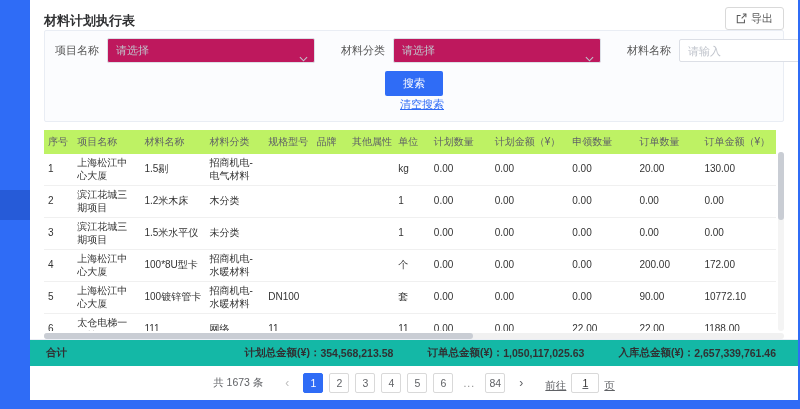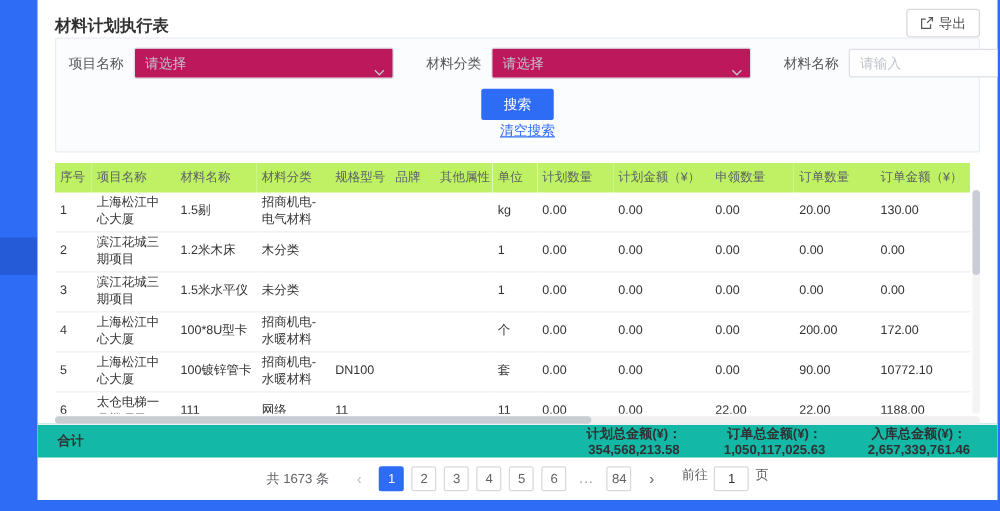--- a/index.html
+++ b/index.html
@@ -45,35 +45,35 @@
     line-height:1.25;overflow:hidden;word-break:break-all;}
   .v-scroll{position:absolute;right:0;top:22px;bottom:0;width:6px;background:#f4f4f4;border-radius:3px;}
   .v-thumb{position:absolute;top:0;left:0;width:6px;height:38%;background:#c9cdd4;border-radius:3px;}
   .h-scroll{flex:0 0 6px;height:6px;margin:2px 14px 0;background:#f1f1f1;border-radius:3px;position:relative;}
   .h-thumb{position:absolute;left:0;top:0;height:6px;width:58%;background:#c9cdd4;border-radius:3px;}
   
   .summary{flex:0 0 26px;display:flex;align-items:center;padding:0 16px;border-top:1px solid #ebeef5;
     background:#14b8a6;font-size:10.5px;}
   .sum-label{font-weight:bold;color:#303133;}
   .totals{margin-left:auto;display:flex;gap:34px;margin-right:6px;}
-  .tot-group{display:flex;align-items:center;white-space:nowrap;flex-direction:column;}
+  .tot-group{display:flex;align-items:center;white-space:nowrap;}
   .tot-name{color:#303133;font-weight:bold;}
   .tot-val{color:#303133;font-weight:bold;}
   
   .pager{flex:0 0 34px;display:flex;align-items:center;justify-content:center;gap:6px;
     font-size:10.5px;color:#606266;}
   .pg-total{margin-right:8px;}
   .pg-btn{min-width:20px;height:20px;line-height:18px;text-align:center;border:1px solid #d9d9d9;
     border-radius:2px;background:#fff;color:#606266;font-size:10.5px;cursor:pointer;padding:0 3px;
     box-sizing:border-box;font-family:inherit;}
   .pg-btn.active{background:#2f6cf6;border-color:#2f6cf6;color:#fff;}
   .pg-btn.nav{border:none;background:transparent;font-size:12px;color:#bfbfbf;}
   .pg-btn.nav.next{color:#606266;}
   .pg-btn.ellipsis{border:none;background:transparent;color:#8c8c8c;letter-spacing:1px;}
-  .goto{display:flex;align-items:flex-start;gap:5px;margin-left:8px;}
+  .goto{display:flex;align-items:flex-end;gap:5px;margin-left:8px;text-decoration:underline;}
   .goto-input{width:28px;height:20px;border:1px solid #d9d9d9;border-radius:2px;text-align:center;
     font-size:10.5px;box-sizing:border-box;outline:none;font-family:inherit;color:#333;}
 </style>
 </head>
 <body>
 
 <div class="left-strip-thumb"></div>
 
 <div class="panel">
 

